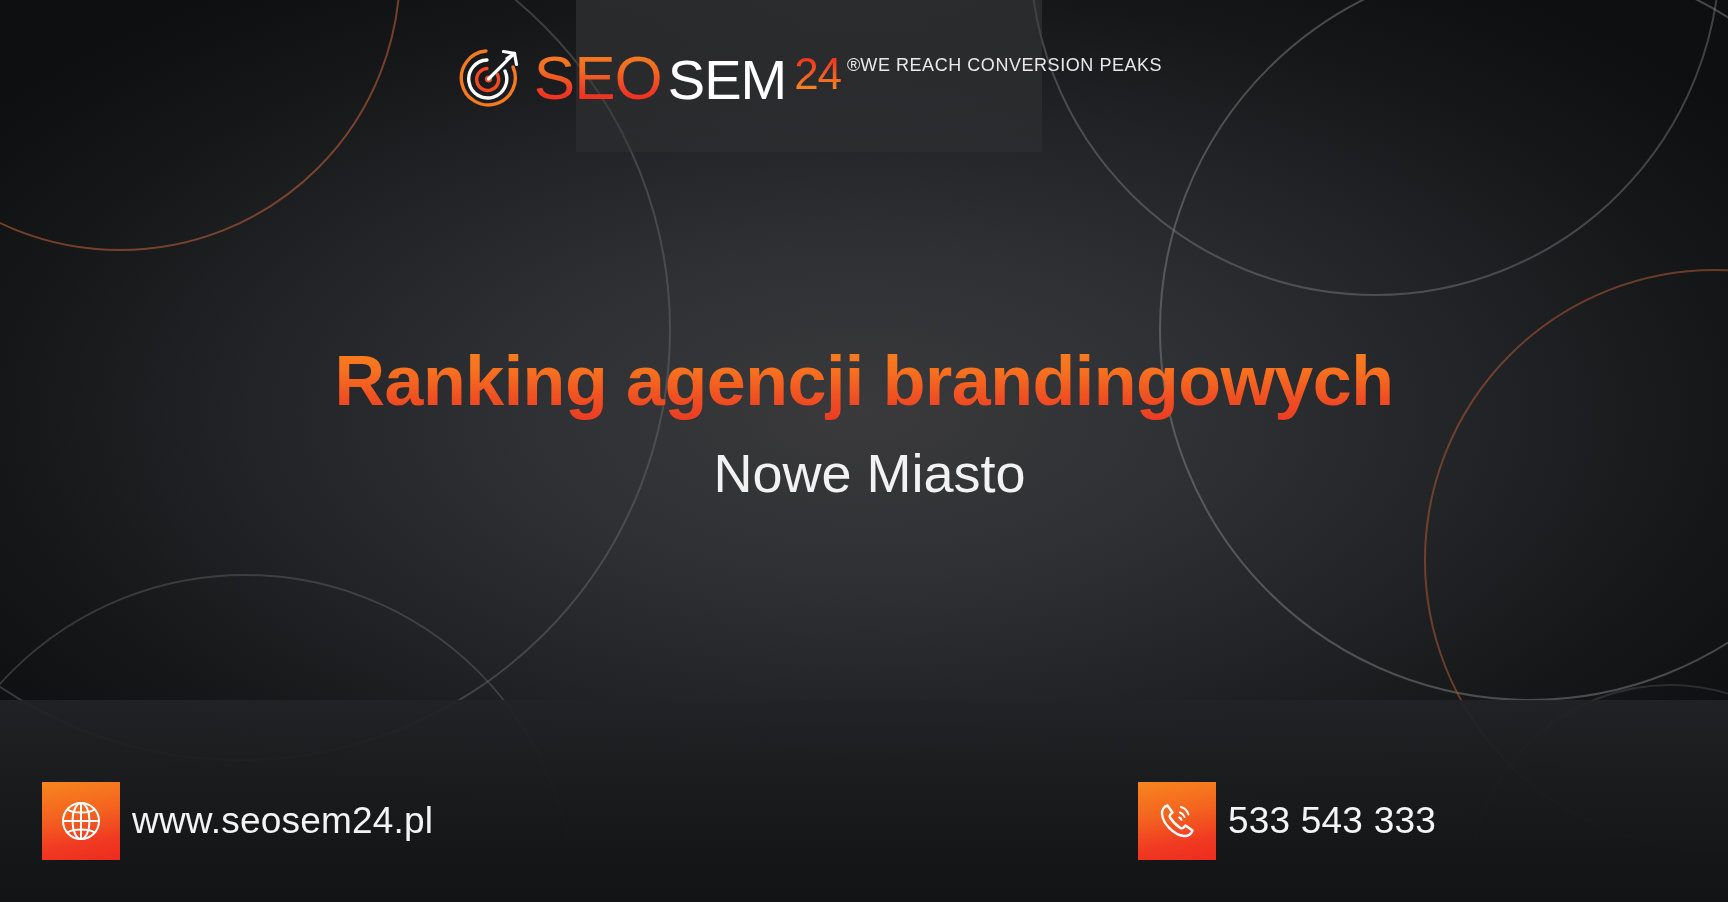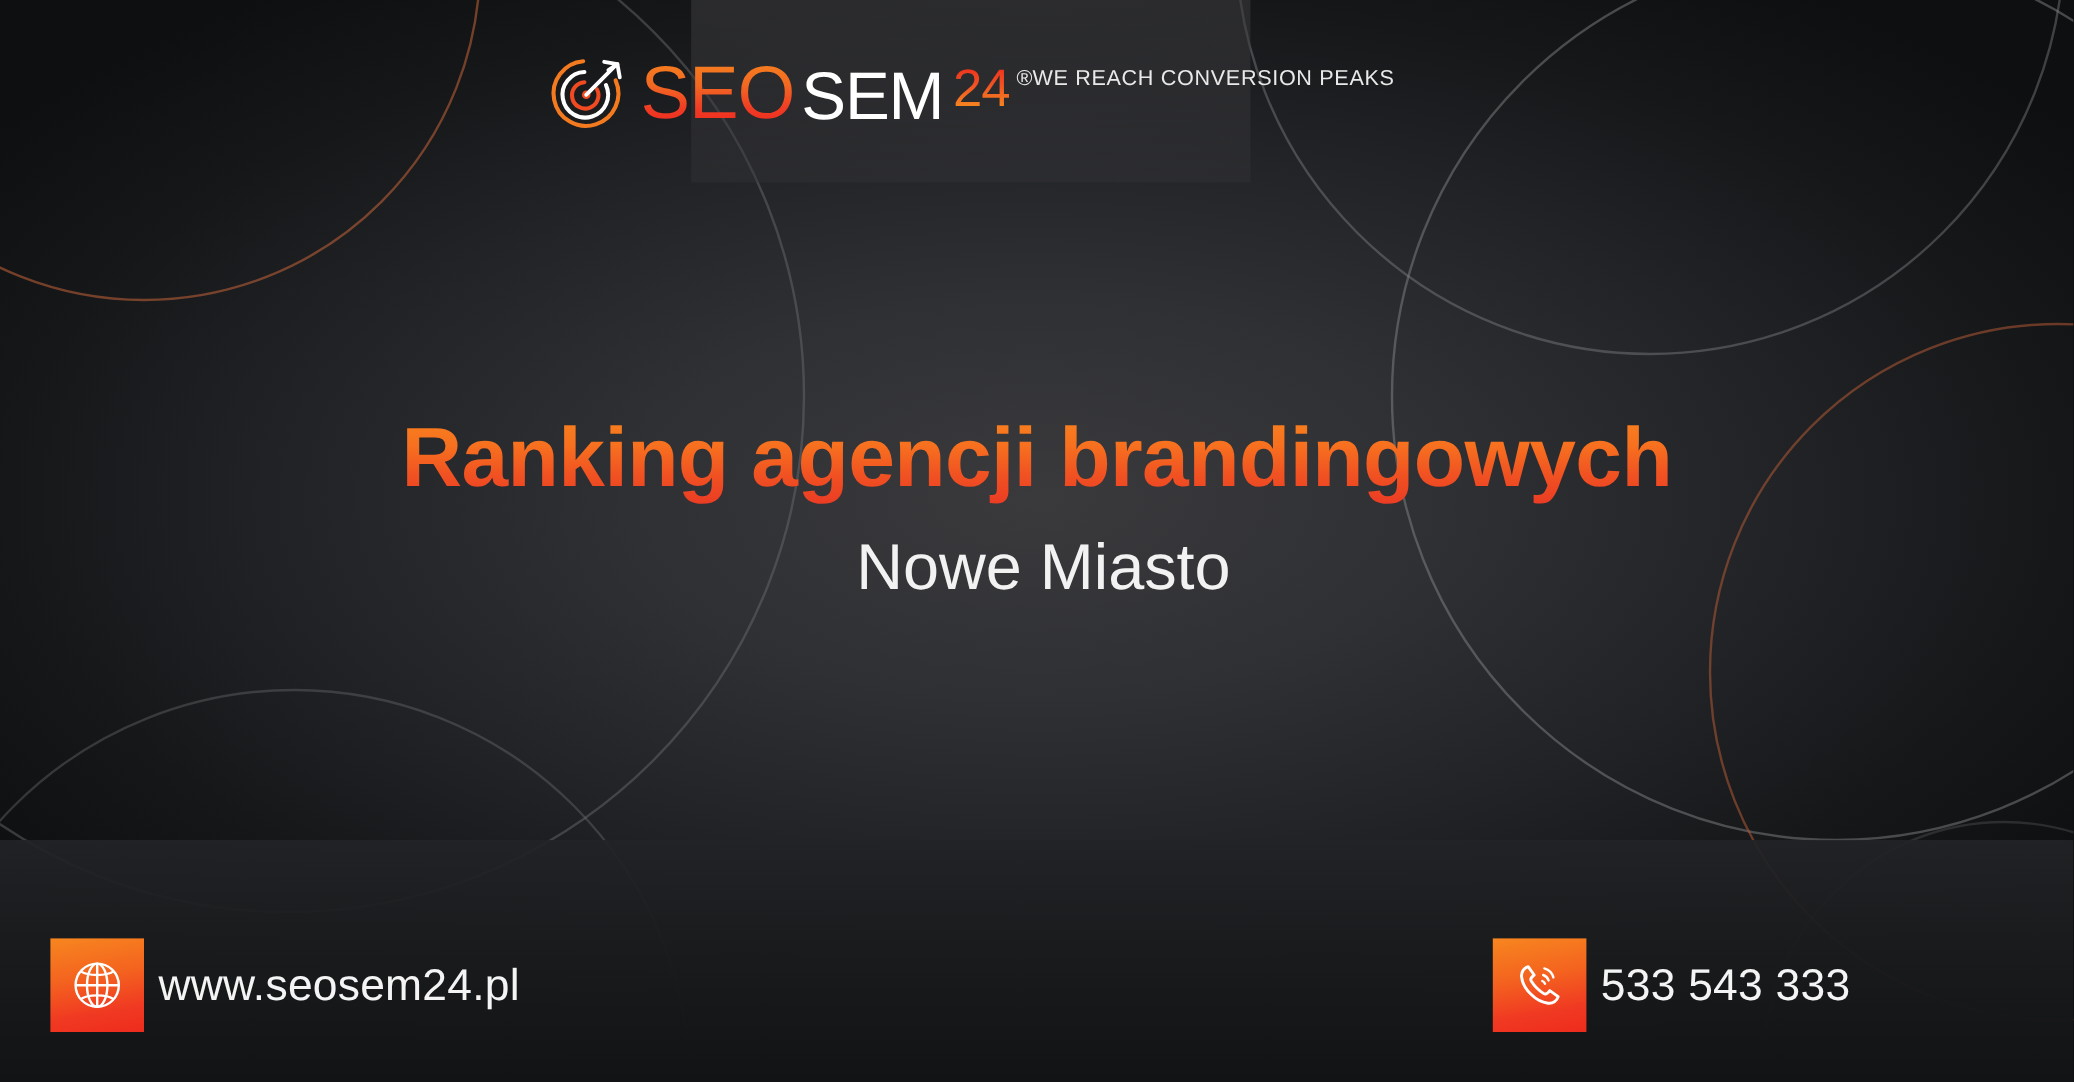--- a/index.html
+++ b/index.html
@@ -165,21 +165,21 @@
   .contact {
     position: absolute;
     display: flex;
     align-items: center;
     gap: 12px;
     top: 782px;
   }
 
   .contact-1 { left: 42px; }
   .contact-2 { left: 622px; }
-  .contact-3 { left: 1244px; }
+  .contact-3 { left: 1138px; }
 
   .contact-icon {
     width: 78px;
     height: 78px;
     background: linear-gradient(170deg, #f7861f 0%, #f4641f 40%, #f03a22 75%, #ee2b1d 100%);
     display: flex;
     align-items: center;
     justify-content: center;
     flex: 0 0 auto;
   }

